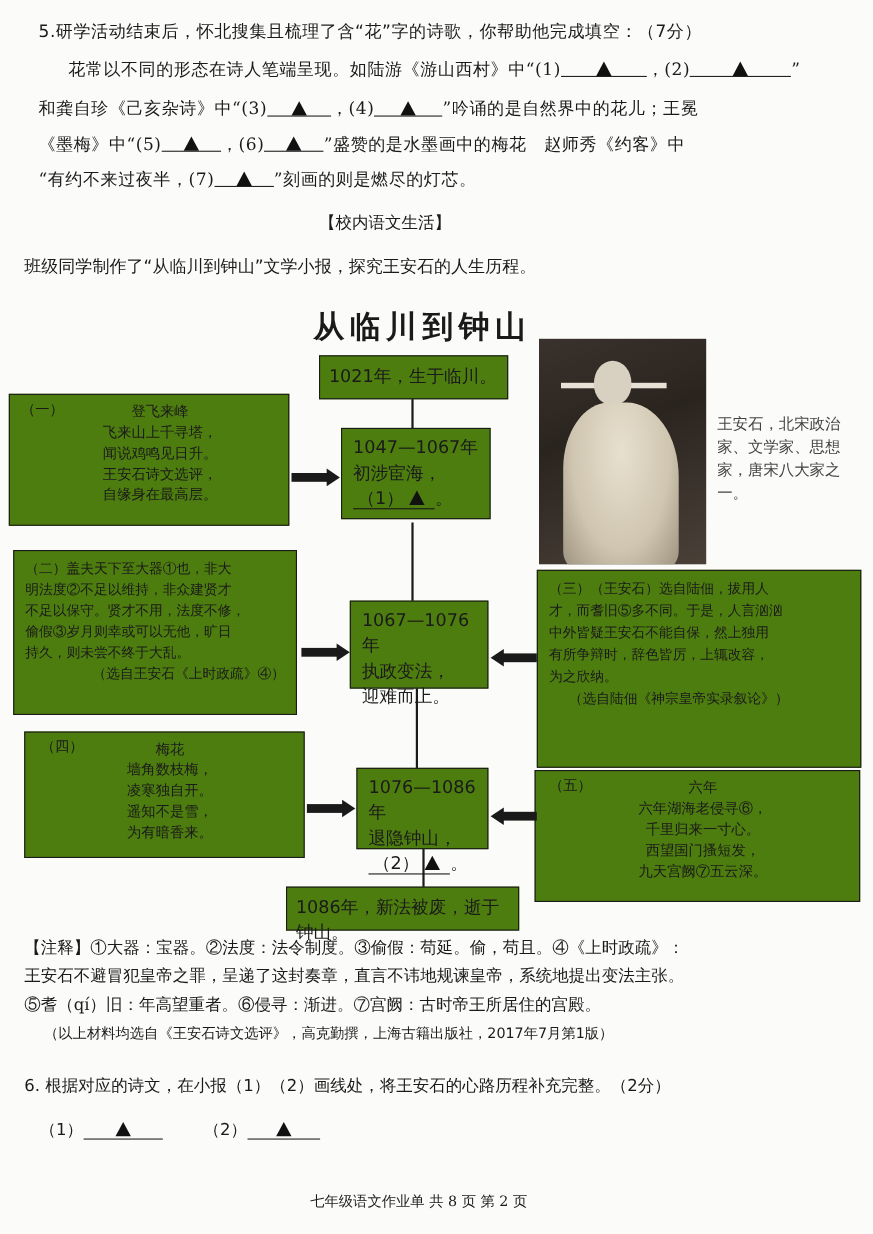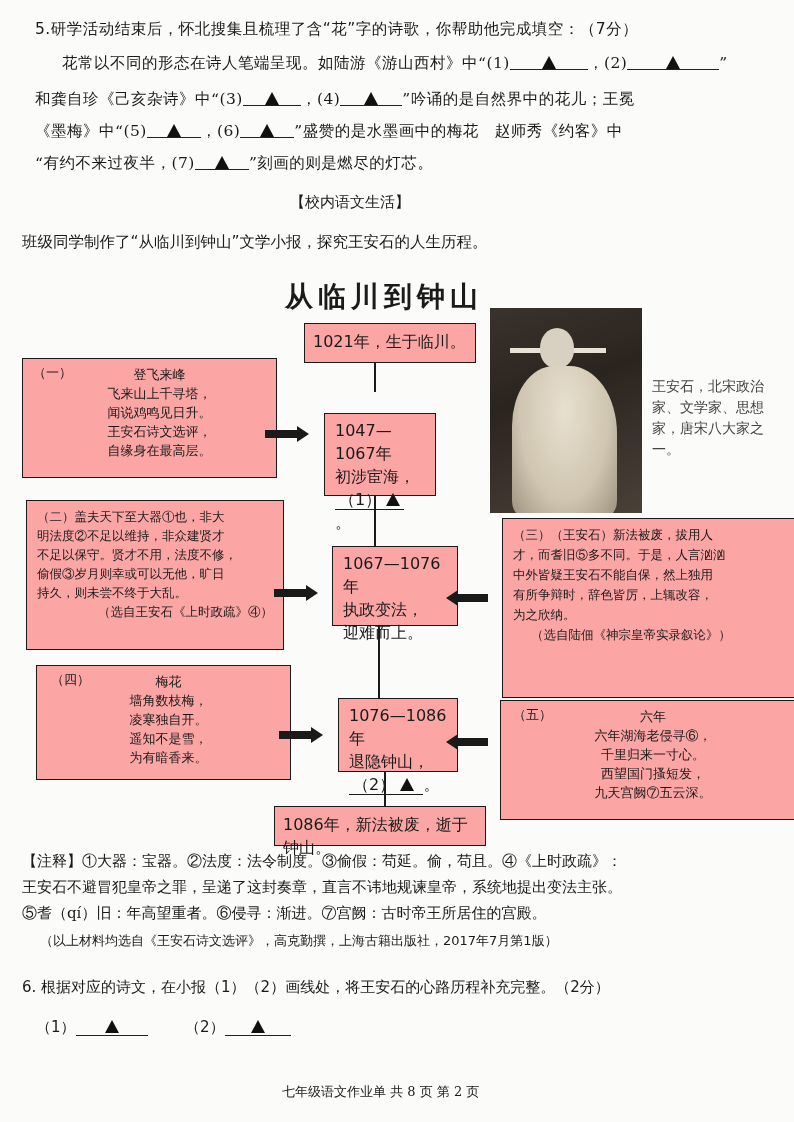--- a/index.html
+++ b/index.html
@@ -5,21 +5,21 @@
   * { box-sizing: border-box; margin: 0; padding: 0; }
   html, body { width: 794px; height: 1122px; background: #fbfbf9; overflow: hidden; }
   body { position: relative; font-family: "DejaVu Serif", "Liberation Serif", serif; color: #1a1a1a; }
   .abs { position: absolute; }
   .q5-line { font-size: 15.5px; line-height: 22px; white-space: nowrap; letter-spacing: 0.5px; }
   .blank { display: inline-block; border-bottom: 1px solid #222; text-align: center; position: relative; height: 18px; vertical-align: baseline; }
   .tri { display: inline-block; width: 0; height: 0; border-left: 7px solid transparent; border-right: 7px solid transparent; border-bottom: 13px solid #111; vertical-align: -1px; }
   .section-head { font-family: "DejaVu Sans", sans-serif; font-size: 15px; }
   .intro { font-family: "DejaVu Sans", sans-serif; font-size: 15.5px; }
   .title { font-family: "DejaVu Sans", sans-serif; font-size: 28px; font-weight: bold; letter-spacing: 5px; }
-  .box { border: 1.6px solid #1a1a1a; background: #fca5a5; position: absolute; margin-left: 14px; }
+  .box { border: 1.6px solid #1a1a1a; background: #4d7c0f; position: absolute; }
   .center-box { font-family: "DejaVu Sans", sans-serif; font-size: 16px; line-height: 23px; padding: 5px 10px; }
   .side-box { font-size: 13px; line-height: 19px; padding: 6px 10px; }
   .poem { text-align: center; }
   .vline { position: absolute; width: 1.6px; background: #1a1a1a; }
   .arrow-r, .arrow-l { position: absolute; height: 16px; }
   .arrow-r .shaft, .arrow-l .shaft { position: absolute; top: 4px; height: 8px; background: #1a1a1a; }
   .arrow-r .head { position: absolute; right: 0; top: 0; width: 0; height: 0; border-top: 8px solid transparent; border-bottom: 8px solid transparent; border-left: 12px solid #1a1a1a; }
   .arrow-l .head { position: absolute; left: 0; top: 0; width: 0; height: 0; border-top: 8px solid transparent; border-bottom: 8px solid transparent; border-right: 12px solid #1a1a1a; }
   .photo { position: absolute; background: linear-gradient(160deg, #3a322c 0%, #2a241f 40%, #4a4038 100%); overflow: hidden; }
   .figure-head { position: absolute; border-radius: 50% 50% 45% 45%; background: #d8d0c0; }
@@ -59,21 +59,21 @@
 
 <div class="vline" style="left:374px; top:362px; height:30px;"></div>
 <div class="vline" style="left:374px; top:475px; height:72px;"></div>
 <div class="vline" style="left:378px; top:622px; height:78px;"></div>
 <div class="vline" style="left:384px; top:768px; height:40px;"></div>
 
 <div class="box center-box" style="left:290px; top:323px; width:172px; height:40px; padding:6px 8px;">
   <span>1021年，生于临川。</span>
 </div>
 
-<div class="box center-box" style="left:310px; top:413px; width:112px; height:83px;">
+<div class="box center-box" style="left:310px; top:389px; width:136px; height:83px;">
   <div>1047—1067年</div>
   <div>初涉宦海，</div>
   <div><span class="u"><span>（1）</span> <span class="tri"></span> </span><span>。</span></div>
 </div>
 
 <div class="box center-box" style="left:318px; top:546px; width:126px; height:80px;">
   <div>1067—1076年</div>
   <div>执政变法，</div>
   <div>迎难而上。</div>
 </div>
@@ -117,21 +117,21 @@
   <div>偷假③岁月则幸或可以无他，旷日</div>
   <div>持久，则未尝不终于大乱。</div>
   <div style="text-align:right;">（选自王安石《上时政疏》④）</div>
 </div>
 <div class="arrow-r" style="left:274px; top:585px; width:44px;">
     <div class="shaft" style="left:0; width:34px;"></div>
     <div class="head"></div>
   </div>
 
 <div class="box side-box" style="left:488px; top:518px; width:295px; height:180px; font-size:12.5px; line-height:20px;">
-  <div>（三）（王安石）新法被废，拔用人</div>
+  <div>（三）（王安石）选自陆佃，拔用人</div>
   <div>才，而耆旧⑤多不同。于是，人言汹汹</div>
   <div>中外皆疑王安石不能自保，然上独用</div>
   <div>有所争辩时，辞色皆厉，上辄改容，</div>
   <div>为之欣纳。</div>
   <div style="padding-left:18px;">（选自陆佃《神宗皇帝实录叙论》）</div>
 </div>
 <div class="arrow-l" style="left:446px; top:590px; width:42px;">
     <div class="head"></div>
     <div class="shaft" style="left:10px; width:32px;"></div>
   </div>

